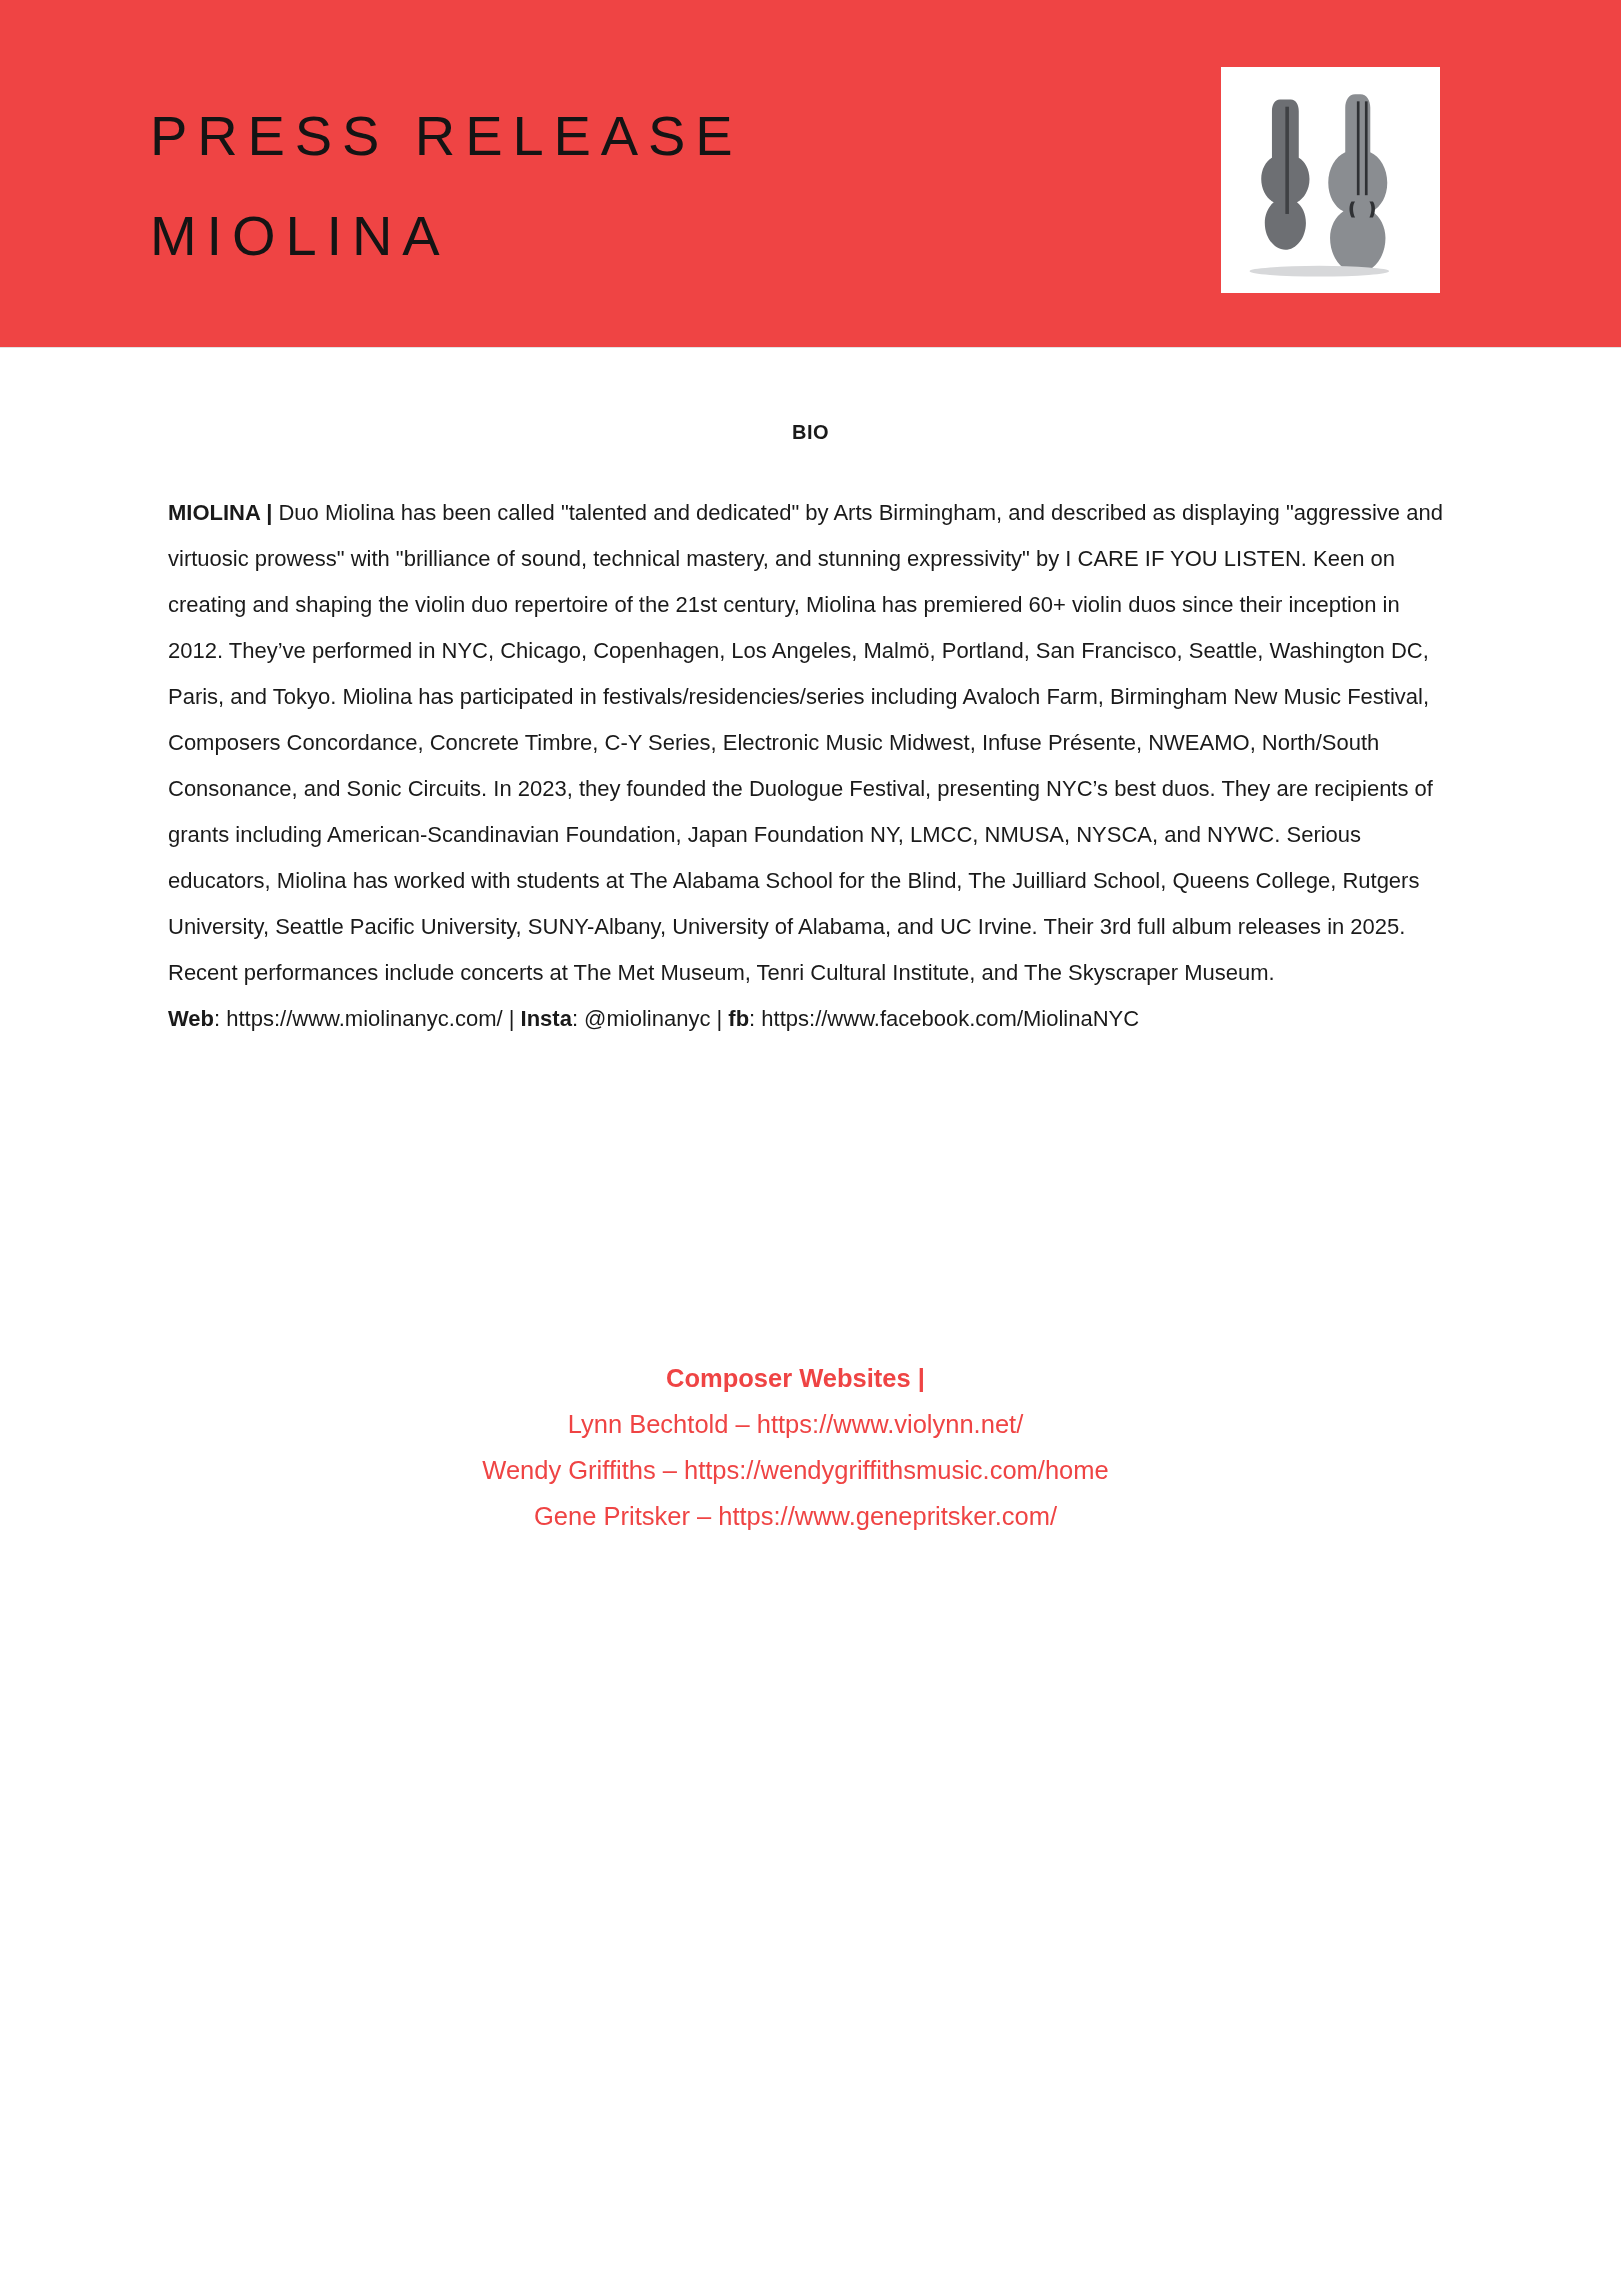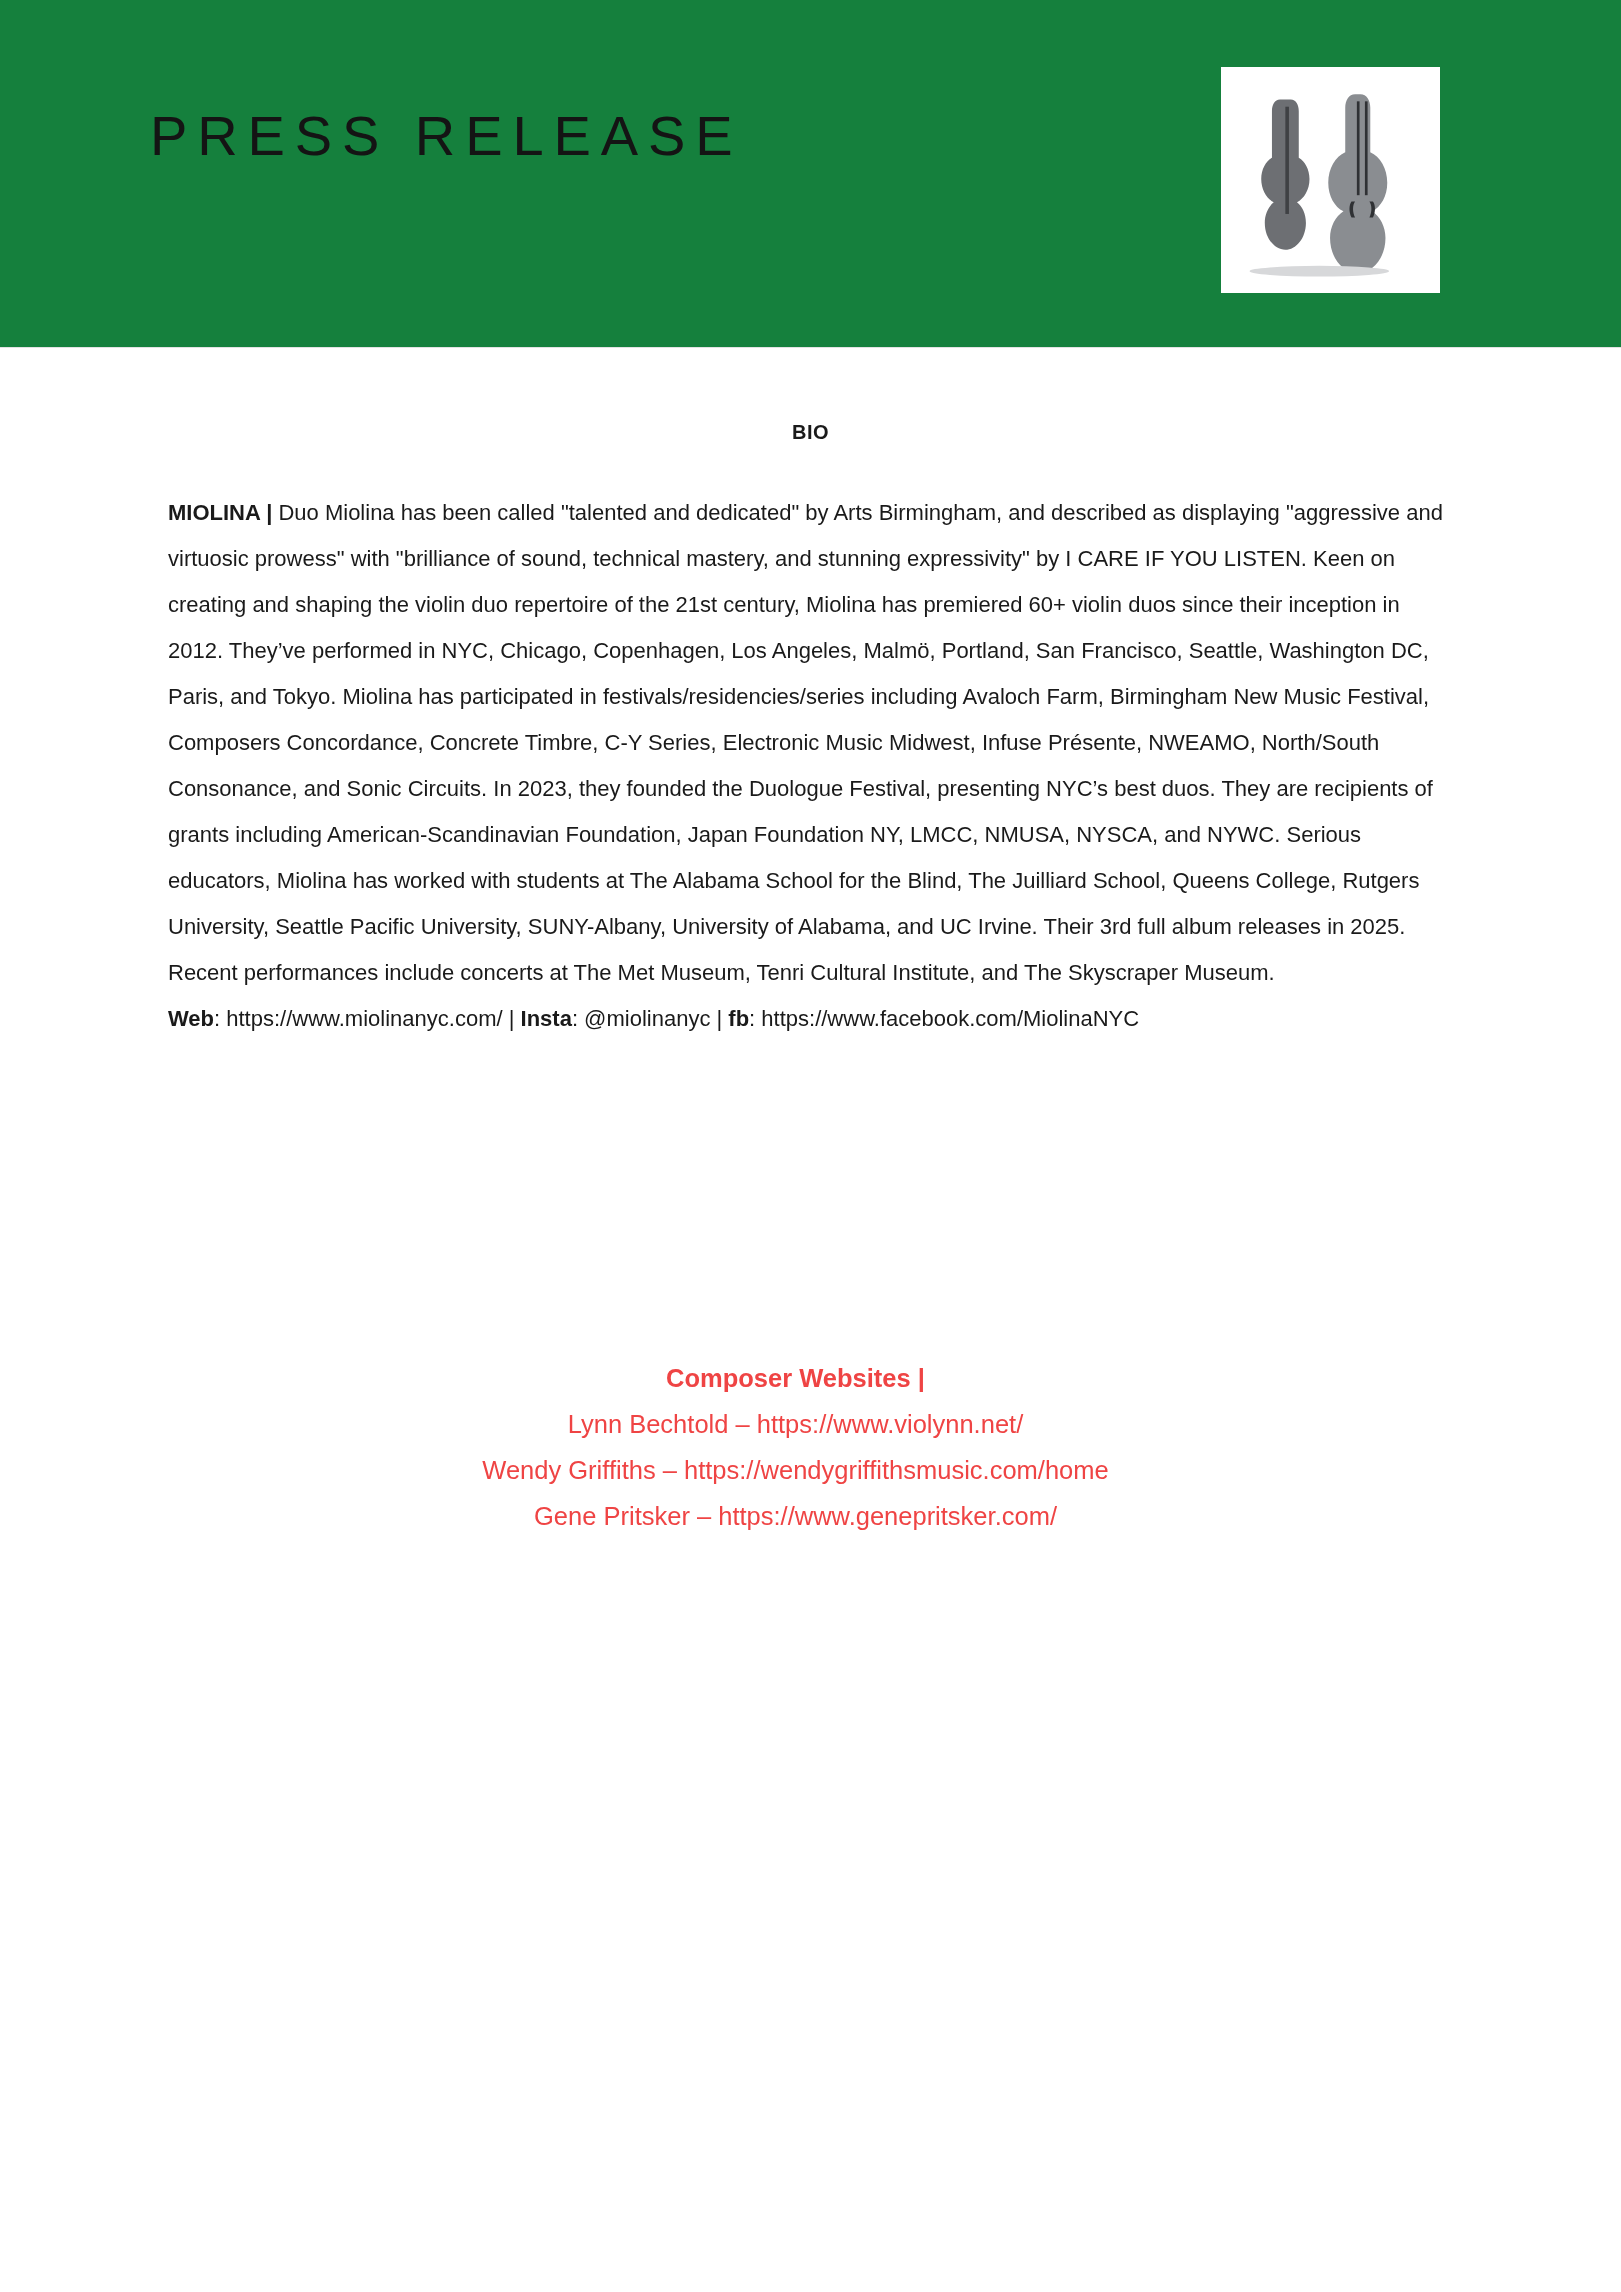--- a/index.html
+++ b/index.html
@@ -16,21 +16,21 @@
     overflow: hidden;
   }
 
   
   .header-band {
     position: absolute;
     top: 0;
     left: 0;
     width: 1621px;
     height: 347px;
-    background: #15803d;
+    background: #ef4444;
     border-bottom: 0.9px solid #e2e2e2;
   }
   .header-titles {
     position: absolute;
     left: 150px;
     top: 86px;
   }
   .title-line {
     font-family: "Liberation Sans", sans-serif;
     font-weight: 400;
@@ -99,20 +99,21 @@
     font-size: 25.5px;
   }
   .composer-row { white-space: nowrap; }
 </style>
 </head>
 <body>
 
 <div class="header-band">
   <div class="header-titles">
     <div class="title-line">PRESS RELEASE</div>
+    <div class="title-line">MIOLINA</div>
   </div>
 
   <div class="logo-box">
     <svg class="logo-svg" width="219" height="226" viewBox="0 0 245 252" xmlns="http://www.w3.org/2000/svg">
       <rect x="0" y="0" width="245" height="252" fill="#ffffff"></rect>
 
       <g fill="#6d6f73">
         <path d="M66 36 c-6 0 -9 6 -9 13 l0 52 c-7 4 -12 13 -12 24 c0 12 6 22 14 26 c-6 5 -10 13 -10 23 c0 17 11 30 23 30 c12 0 23 -13 23 -30 c0 -10 -4 -18 -10 -23 c8 -4 14 -14 14 -26 c0 -11 -5 -20 -12 -24 l0 -52 c0 -7 -3 -13 -9 -13 z"></path>
       </g>
       <g fill="#3f4144">

